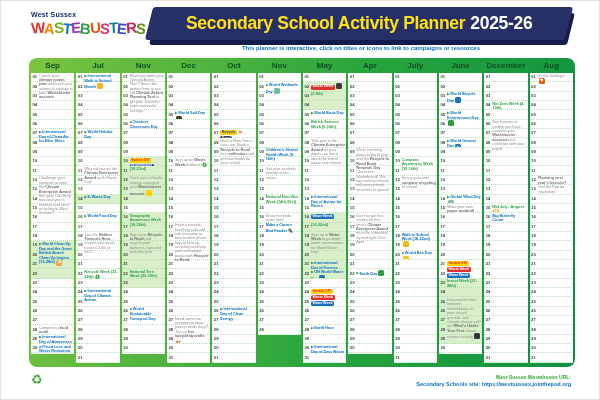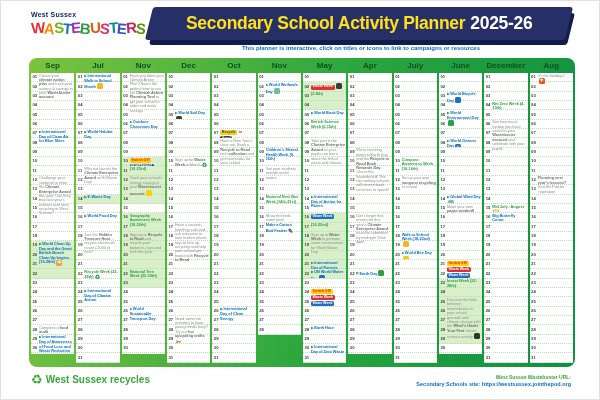--- a/index.html
+++ b/index.html
@@ -1304,20 +1304,19 @@
             </div>
             <div class="ev note" style="top: 0.6px; height: 17.3px;">It's the holidays!<span class="ic" style="background:#e8590c;">☂</span></div>
             <div class="ev note" style="top: 103.45px; height: 26.65px;"><b>Planning next year's lessons?</b> Visit the Pod for inspiration</div>
           </div>
         </div>
       </div>
   </div>
 
   <div id="footer-left">
     <span class="rec-ic">♻</span>
-    <span class="rec-tx">West Sussex recycles</span>
   </div>
   <div id="footer-right">
     <div class="l1">West Sussex Wastebuster URL:</div>
     <div class="l2"><span>Secondary Schools site:</span> <span>https://westsussex.jointhepod.org</span></div>
   </div>
 
 </div>
 
 </body></html>

